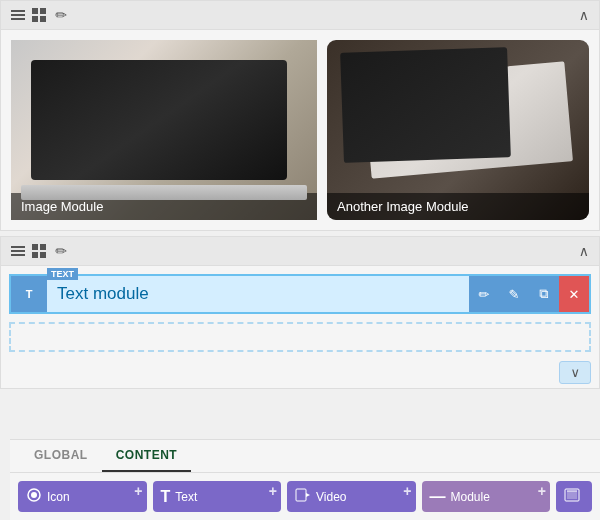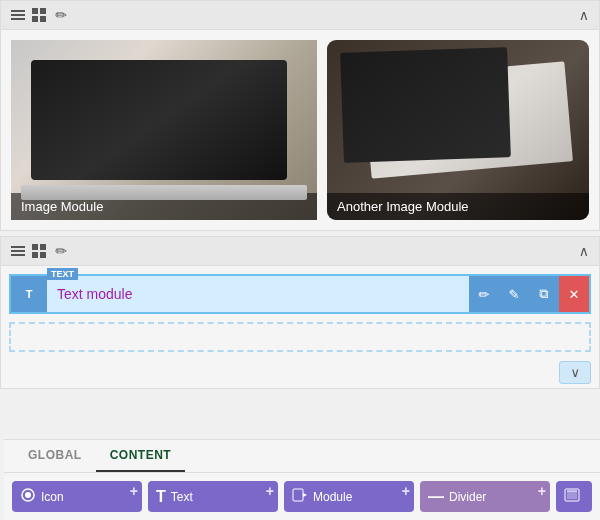--- a/index.html
+++ b/index.html
@@ -148,22 +148,22 @@
       left: 36px;
       background: #5b9bd5;
       color: white;
       font-size: 9px;
       padding: 1px 4px;
       font-weight: bold;
     }
     .text-module-name {
       flex: 1;
       padding: 8px 10px;
-      color: #a21caf;
-      font-size: 14px;
+      color: #0369a1;
+      font-size: 17px;
     }
     .text-module-actions {
       display: flex;
       align-items: center;
     }
     .action-btn {
       width: 30px;
       height: 36px;
       display: flex;
       align-items: center;
@@ -196,21 +196,21 @@
       padding: 3px 10px;
       cursor: pointer;
       color: #555;
       font-size: 13px;
     }
 
     
     .bottom-tabs {
       position: absolute;
       bottom: 0;
-      left: 4px;
+      left: 10px;
       right: 0;
       background: #f5f5f5;
       border-top: 1px solid #ddd;
     }
     .tab-row {
       display: flex;
       padding: 0 10px;
       border-bottom: 1px solid #ddd;
     }
     .tab-item {
@@ -388,27 +388,27 @@
       <span class="btn-plus">+</span>
     </div>
 
     <div class="content-btn">
       <span class="btn-icon">
         <svg width="16" height="16" viewBox="0 0 16 16" fill="white">
             <rect x="1" y="2" width="10" height="12" rx="1" stroke="white" stroke-width="1" fill="none"></rect>
             <polygon points="11,6 15,8 11,10" fill="white"></polygon>
           </svg>
       </span>
-      <span class="btn-label">Module</span>
+      <span class="btn-label">Video</span>
       <span class="btn-plus">+</span>
     </div>
 
     <div class="content-btn content-btn-divider">
       <span class="btn-icon" style="font-size:16px;font-weight:bold;">—</span>
-      <span class="btn-label">Divider</span>
+      <span class="btn-label">Module</span>
       <span class="btn-plus">+</span>
     </div>
 
     <div class="content-btn" style="flex:0 0 36px;min-width:36px;">
       <span class="btn-icon">
         <svg width="16" height="16" viewBox="0 0 16 16" fill="white">
             <rect x="1" y="2" width="14" height="12" rx="1" stroke="white" stroke-width="1" fill="none"></rect>
             <rect x="3" y="4" width="10" height="8" fill="rgba(255,255,255,0.3)"></rect>
             <line x1="3" y1="4" x2="13" y2="4" stroke="white" stroke-width="1"></line>
           </svg>

